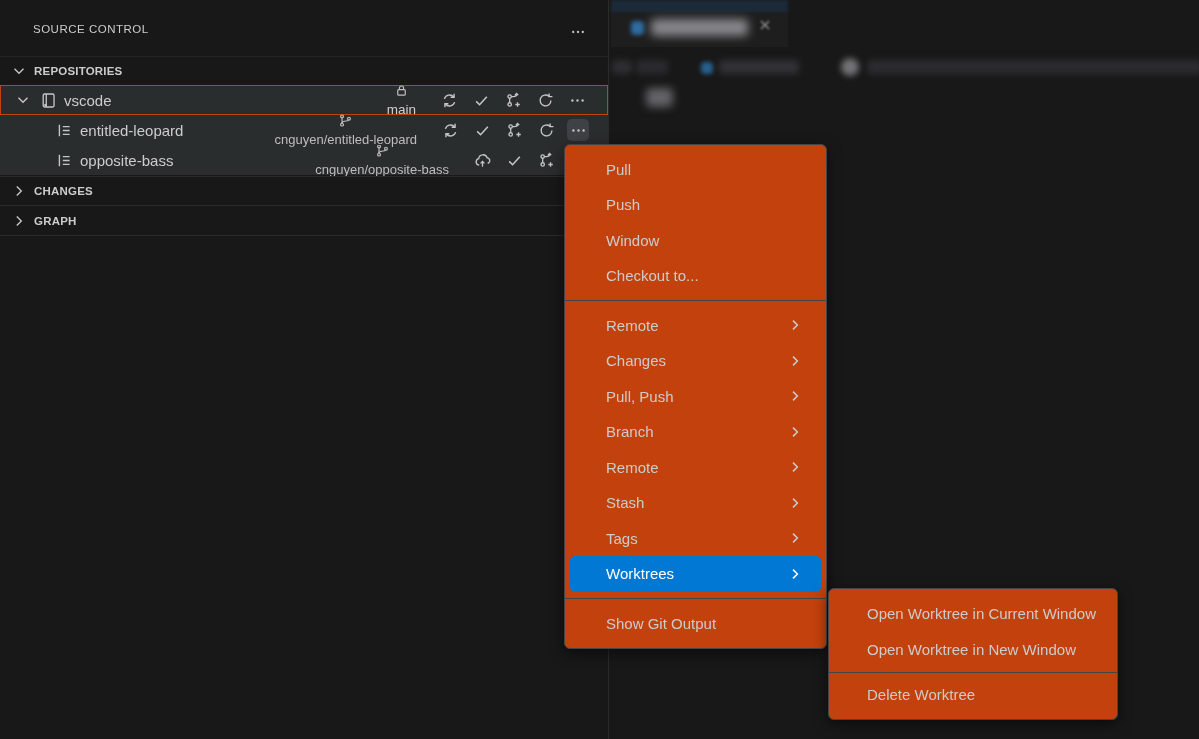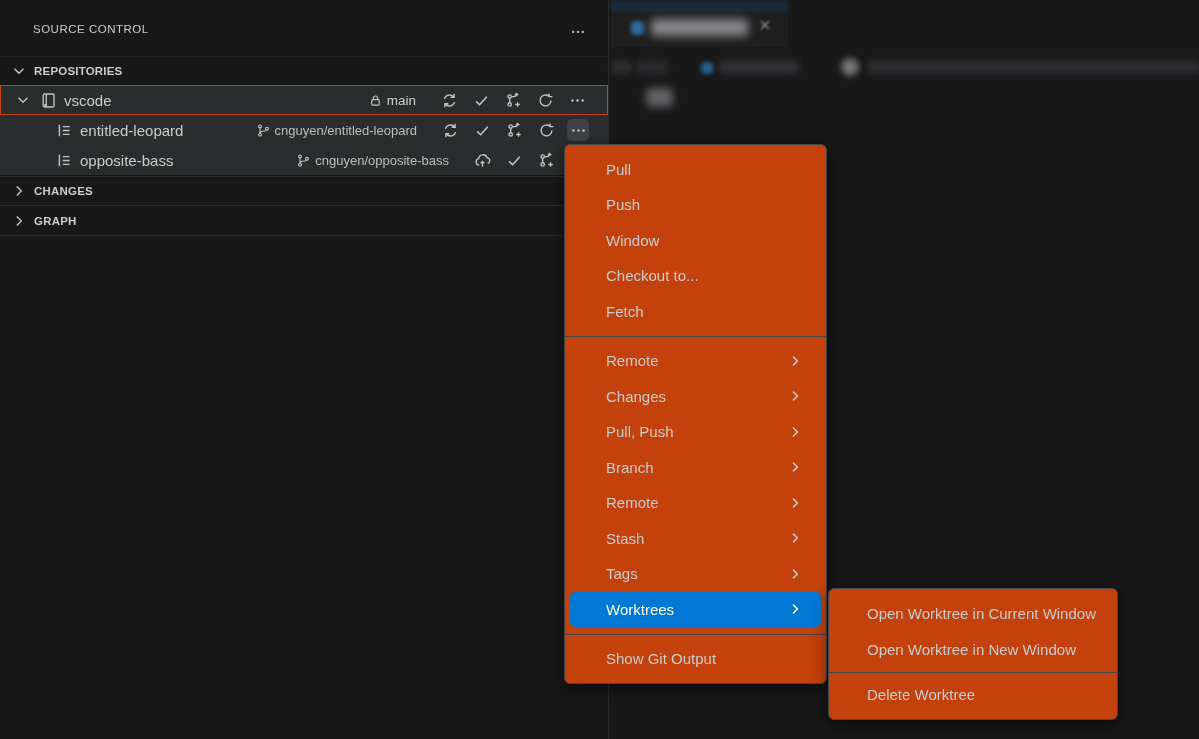--- a/index.html
+++ b/index.html
@@ -24,21 +24,21 @@
   #row-entitled{top:115px;}
   #row-opposite{top:145px;}
   .indent-guide{position:absolute;left:28px;top:115px;width:1px;height:60px;background:#3f3f46;}
 
   .row-pad1{padding-left:13px;}
   .row-pad2{padding-left:56px;}
   .tw-icon{width:18px;height:18px;margin-right:8px;color:#c5c5c5;flex:0 0 auto;display:flex;align-items:center;justify-content:center;}
   .obj-icon{width:17px;height:17px;margin-right:7px;color:#c5c5c5;flex:0 0 auto;}
   .row-label{font-size:15px;color:#cccccc;white-space:nowrap;}
   .right-group{margin-left:auto;display:flex;align-items:center;padding-right:19px;}
-  .desc{display:flex;align-items:center;gap:4px;margin-right:12px;font-size:13px;color:#bdbdbd;white-space:nowrap;}
+  .desc{display:flex;align-items:center;gap:4px;margin-right:12px;font-size:13px;color:#bdbdbd;white-space:nowrap;flex-direction:column;}
   .desc .d-icon{width:15px;height:15px;color:#c0c0c0;}
   .desc.branch-main{font-size:13.5px;color:#cfcfcf;}
   .actions{display:flex;align-items:center;}
   .act{width:22px;height:22px;margin-left:10px;display:flex;align-items:center;justify-content:center;color:#c5c5c5;border-radius:5px;}
   .act.hovered{background:#3f4146;}
 
   
   .editor{position:absolute;left:609px;top:0;width:590px;height:739px;background:#181818;}
   .tab-top{position:absolute;left:2px;top:0;width:177px;height:13px;background:#1c2938;filter:blur(1.5px);}
   .tab-body{position:absolute;left:2px;top:13px;width:177px;height:34px;background:#1e1e1e;}
@@ -313,23 +313,20 @@
       </div>
     <div class="menu-item">
         <span>Push</span>
       </div>
     <div class="menu-item">
         <span>Window</span>
       </div>
     <div class="menu-item">
         <span>Checkout to...</span>
       </div>
-    <div class="menu-item">
-        <span>Fetch</span>
-      </div>
     <div class="menu-sep"></div>
     <div class="menu-item">
         <span>Remote</span>
       <span class="chev">
           <svg width="16" height="16" viewBox="0 0 16 16" fill="none" stroke="currentColor" stroke-width="1.5">
             <path d="M6 3.6 10.4 8 6 12.4"></path>
           </svg>
         </span>
       </div>
     <div class="menu-item">

